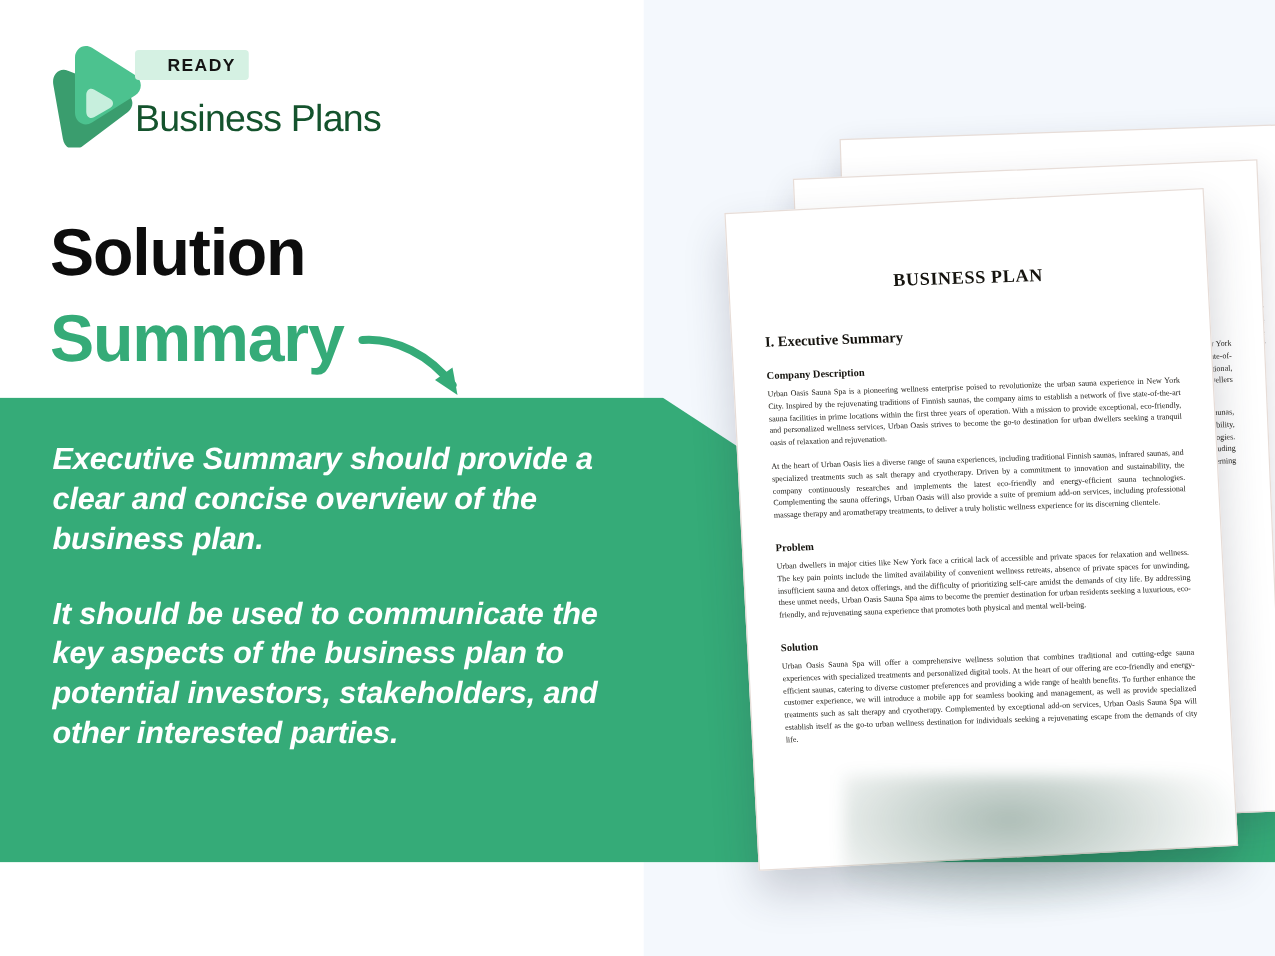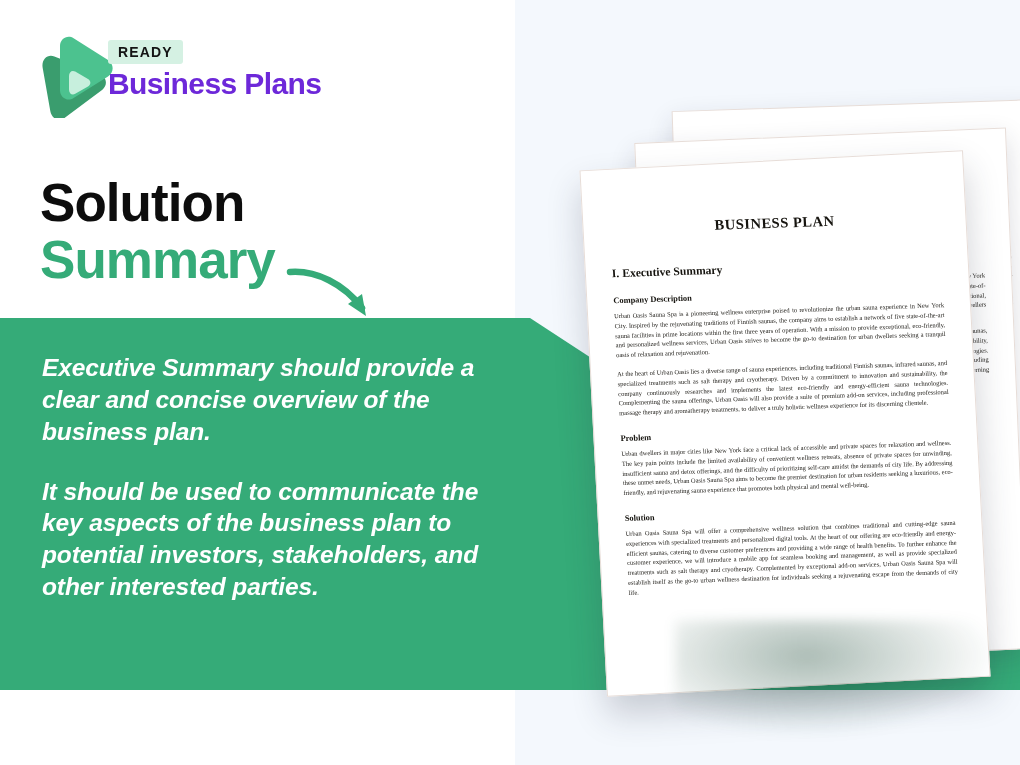--- a/index.html
+++ b/index.html
@@ -23,36 +23,36 @@
     clip-path:polygon(0 0, 530px 0, 1020px 320px, 1020px 372px, 0 372px);
   }
 
   
   .logo{position:absolute;left:38px;top:36px;width:290px;height:86px;}
   .logo-mark{position:absolute;left:0;top:0;width:78px;height:82px;}
   .brand{position:absolute;left:70px;top:4px;}
   .ready-badge{
     display:inline-block;background:#d5f1e3;color:#141414;
     font-size:14px;font-weight:700;letter-spacing:.08em;
-    padding:4px 10px 4px 10px;border-radius:3px;
+    padding:4px 10px 4px 26px;border-radius:3px;
   }
   .brand-name{
-    display:block;margin-top:4px;color:#6d28d9;
-    font-size:30px;font-weight:700;letter-spacing:-0.02em;line-height:1.05;
+    display:block;margin-top:16px;color:#14532d;
+    font-size:30px;font-weight:400;letter-spacing:-0.02em;line-height:1.05;
   }
 
   
   .headline{position:absolute;left:40px;top:176px;width:420px;}
   .headline .l1{
     display:block;color:#0d0d0d;font-size:53px;font-weight:800;
     letter-spacing:-0.018em;line-height:1.02;
   }
   .headline .l2{
     display:block;color:#35ab78;font-size:53px;font-weight:800;
-    letter-spacing:-0.018em;line-height:1.04;margin-top:2px;
+    letter-spacing:-0.018em;line-height:1.04;margin-top:14px;
   }
   .arrow{position:absolute;left:286px;top:262px;width:100px;height:66px;}
 
   
   .panel-copy{position:absolute;left:42px;top:352px;width:452px;color:#ffffff;}
   .panel-copy p{
     margin:0;font-size:24.5px;font-weight:700;line-height:1.30;
     letter-spacing:-0.004em;
     font-style:italic;
   }

